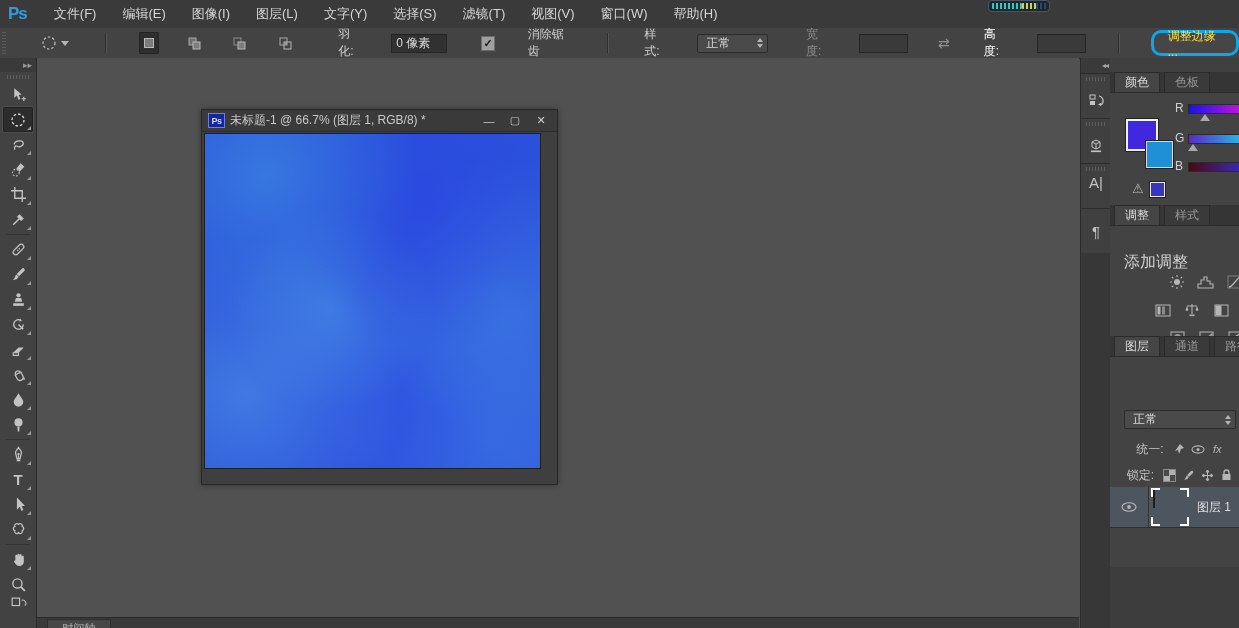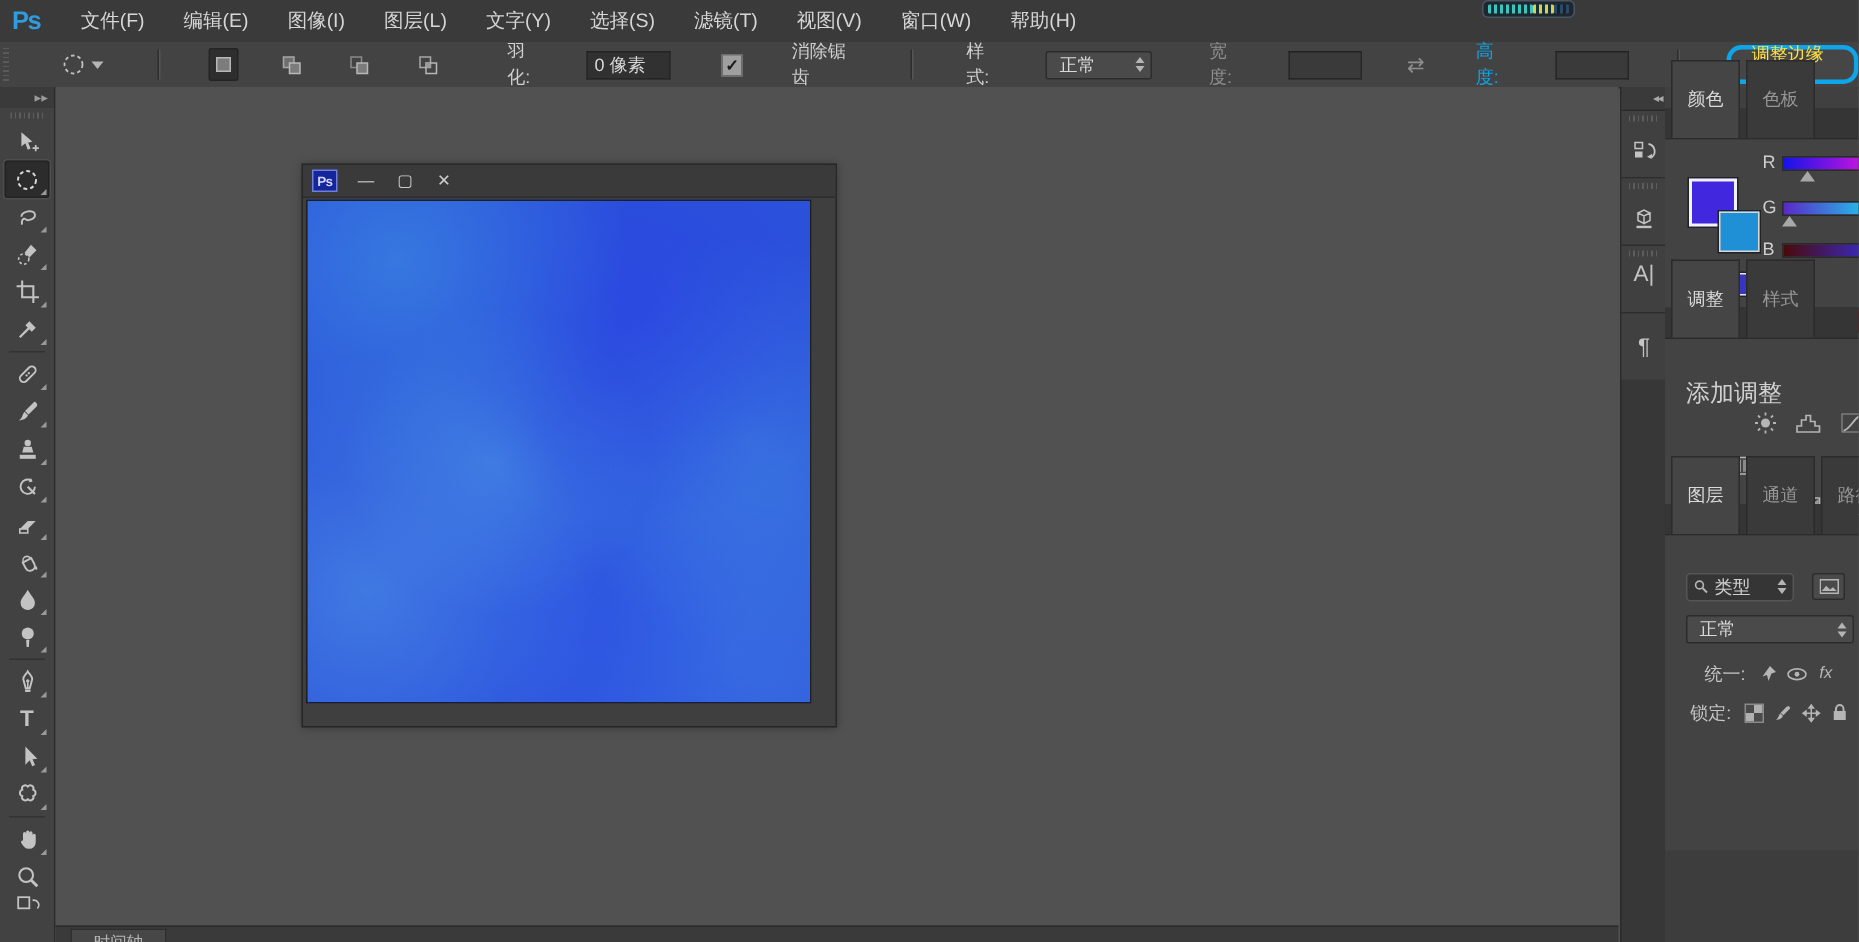--- a/index.html
+++ b/index.html
@@ -110,21 +110,21 @@
              justify-content:flex-end;color:#a8a8a8;font-size:8px;padding-right:3px;letter-spacing:-1px;}
   .strip-cell{height:44px;display:flex;flex-direction:column;align-items:center;background:#404040;border-bottom:1px solid #2d2d2d;}
   .strip-cell .grip-h{width:20px;}
   .strip-icon{flex:1;display:flex;align-items:center;justify-content:center;color:#c3c3c3;}
   .strip-text{font-size:15px;color:#c3c3c3;}
 
   
   .dock{position:absolute;left:1110px;top:58px;width:129px;height:570px;background:#404040;}
   .panel{position:absolute;left:0;width:129px;box-sizing:border-box;}
   .tabbar{height:20px;background:#353535;display:flex;align-items:flex-end;border-bottom:1px solid #2b2b2b;}
-  .tab{height:19px;line-height:19px;padding:16px 10px;font-size:12px;color:#979797;background:#3a3a3a;
+  .tab{height:19px;line-height:19px;padding:0 10px;font-size:12px;color:#979797;background:#3a3a3a;
        border:1px solid #2b2b2b;border-bottom:none;margin-left:4px;white-space:nowrap;}
   .tab.active{background:#454545;color:#dadada;}
   .panel-body{background:#434343;}
 
   
   .swatch-pair{position:absolute;left:16px;top:26px;width:46px;height:48px;}
   .fg-swatch{position:absolute;left:0;top:0;width:28px;height:28px;background:#4127dd;border:2px solid #f2f2f2;box-shadow:0 0 0 1px #222;}
   .bg-swatch{position:absolute;left:20px;top:22px;width:25px;height:25px;background:#1f8fd6;border:1px solid #d9d9d9;box-shadow:0 0 0 1px #222;}
   .chan-row{position:absolute;left:0;width:129px;height:16px;}
   .chan-label{position:absolute;left:65px;top:0;color:#cfcfcf;font-size:12px;}
@@ -245,21 +245,21 @@
     <span class="dropdown" style="width:78px">
       <span>正常</span>
       <span class="updown">
           <i class="up"></i>
           <i class="down"></i>
         </span>
     </span>
     <span class="opt-label" style="margin-left:14px;color:#8f8f8f">宽度:</span>
     <span class="opt-input small disabled"></span>
     <span class="swap-icon">⇄</span>
-    <span class="opt-label" style="color:#0ea5e9">高度:</span>
+    <span class="opt-label" style="color:#ffffff">高度:</span>
     <span class="opt-input small disabled"></span>
     <span class="opt-sep"></span>
     <span class="refine-btn">调整边缘 ...</span>
   </div>
 
   <div class="toolbar">
     <div class="toolbar-top">▸▸</div>
     <div class="grip-h"></div>
     <div class="tool">
       <svg width="17" height="17" viewBox="0 0 16 16">
@@ -407,20 +407,21 @@
           <rect x="2" y="2" width="7" height="7" fill="none" stroke="#c3c3c3" stroke-width="1.1"></rect>
           <path d="M11 4 a3 3 0 0 1 3 5" fill="none" stroke="#c3c3c3" stroke-width="1"></path>
         </svg>
     </div>
   </div>
 
   <div class="pasteboard">
     <div class="docwin">
       <div class="doc-titlebar">
         <span class="doc-psicon">Ps</span>
+        <span class="doc-title">未标题-1 @ 66.7% (图层 1, RGB/8) *</span>
         <span class="winbtn">—</span>
         <span class="winbtn">▢</span>
         <span class="winbtn">✕</span>
       </div>
       <div class="doc-canvas"></div>
     </div>
   </div>
 
   <div class="bottom-strip">
     <div class="timeline-tab">
@@ -565,39 +566,20 @@
       </div>
     </div>
 
     <div class="panel" style="top:278px;height:292px">
       <div class="tabbar">
         <span class="tab active">图层</span>
         <span class="tab">通道</span>
         <span class="tab">路径</span>
       </div>
       <div class="panel-body" style="position:relative;height:271px">
-        <div class="lyr-filter-row">
-          <span class="kind-dd">
-            <svg width="10" height="10" viewBox="0 0 10 10">
-                <circle cx="4" cy="4" r="2.6" fill="none" stroke="#b5b5b5" stroke-width="1.1"></circle>
-                <path d="M6 6 L9 9" stroke="#b5b5b5" stroke-width="1.3"></path>
-              </svg>
-            <span>类型</span>
-            <span class="updown">
-                <i class="up"></i>
-                <i class="down"></i>
-              </span>
-          </span>
-          <span class="img-filter-btn">
-            <svg width="13" height="10" viewBox="0 0 13 10">
-                <rect x="0.5" y="0.5" width="12" height="9" fill="none" stroke="#b5b5b5"></rect>
-                <path d="M1.5 8 L4.5 4.5 L7 7 L9 5.5 L11.5 8 Z" fill="#b5b5b5"></path>
-              </svg>
-          </span>
-        </div>
         <div class="blend-row">
           <span class="dropdown blend-dd">
             <span>正常</span>
             <span class="updown">
                 <i class="up"></i>
                 <i class="down"></i>
               </span>
           </span>
         </div>
         <div class="iconrow" style="top:80px">
@@ -635,19 +617,33 @@
           </span>
           <span class="mini-icon">
             <svg width="11" height="12" viewBox="0 0 11 12">
                 <rect x="1.5" y="5" width="8" height="6" fill="#b5b5b5"></rect>
                 <path d="M3 5 V3.5 a2.5 2.5 0 0 1 5 0 V5" fill="none" stroke="#b5b5b5" stroke-width="1.3"></path>
               </svg>
           </span>
         </div>
 
         <div class="layer-rows">
+          <div class="layer-row selected">
+            <span class="eye-col">
+              <svg width="16" height="10" viewBox="0 0 16 10">
+                  <ellipse cx="8" cy="5" rx="7" ry="4.2" fill="none" stroke="#b5b5b5" stroke-width="1.1"></ellipse>
+                  <circle cx="8" cy="5" r="1.9" fill="#b5b5b5"></circle>
+                </svg>
+            </span>
+            <span class="thumb-wrap">
+              <span class="layer-thumb thumb-blue"></span>
+              <span class="corner tl"></span><span class="corner tr"></span>
+              <span class="corner bl"></span><span class="corner br"></span>
+            </span>
+            <span class="layer-name">图层 1</span>
+          </div>
         </div>
         <div class="layers-empty"></div>
       </div>
     </div>
   </div>
 
 </div>
 
 </body></html>

